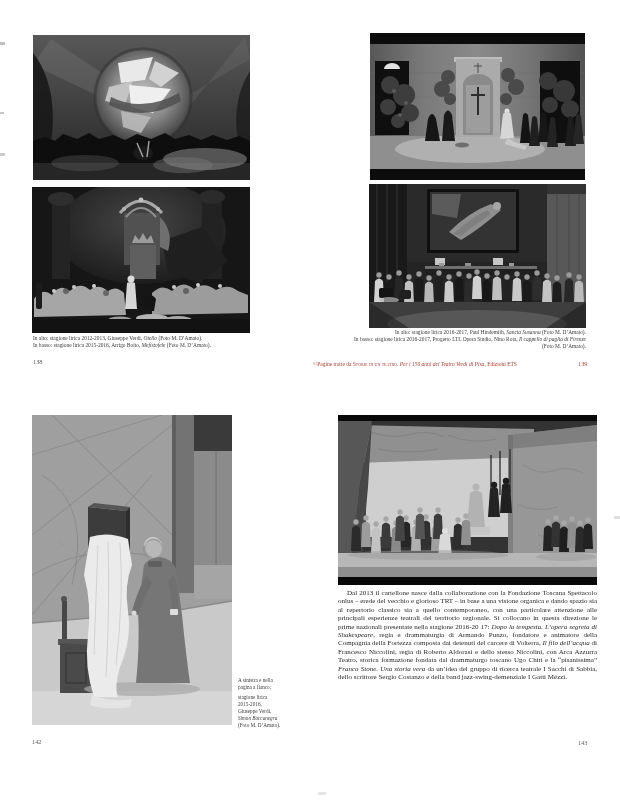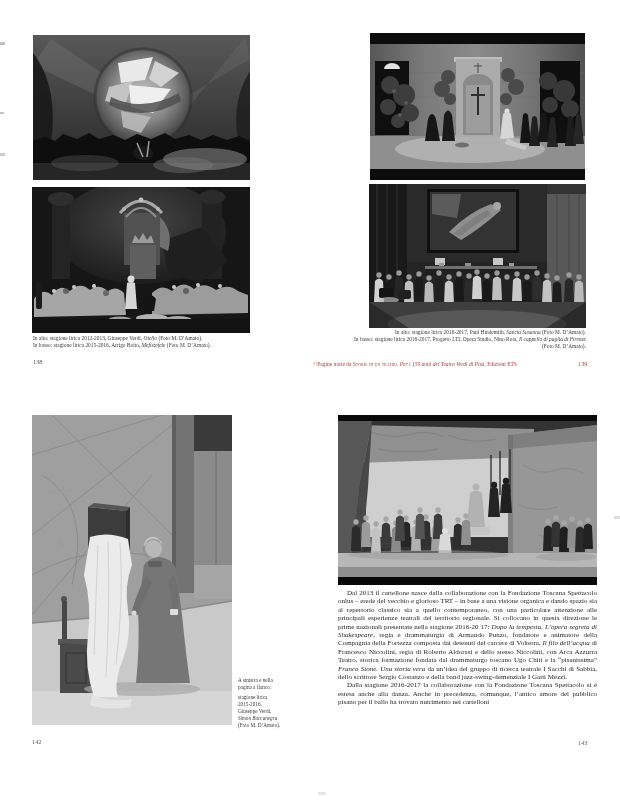--- a/index.html
+++ b/index.html
@@ -407,21 +407,20 @@
       <rect y="138" width="259" height="24" fill="#b7b7b7"></rect>
       <ellipse cx="90" cy="140" rx="80" ry="5" fill="#999999" opacity="0.5"></ellipse>
       <ellipse cx="228" cy="142" rx="30" ry="4" fill="#999999" opacity="0.5"></ellipse>
       <rect y="152" width="259" height="10" fill="#8f8f8f"></rect>
       <rect y="162" width="259" height="8" fill="#080808"></rect>
     </svg>
   </div>
 
   <div id="textcol">
     <p><span>Dal 2013 il cartellone nasce dalla collaborazione con la Fondazione Toscana Spettacolo onlus – erede del vecchio e glorioso TRT – in base a una visione organica e dando spazio sia al repertorio classico sia a quello contemporaneo, con una particolare attenzione alle principali esperienze teatrali del territorio regionale. Si collocano in questa direzione le prime nazionali presentate nella stagione 2016-20 17: </span><i>Dopo la tempesta. L’opera segreta di Shakespeare</i><span>, regia e drammaturgia di Armando Punzo, fondatore e animatore della Compagnia della Fortezza composta dai detenuti del carcere di Volterra, </span><i>Il filo dell’acqua</i><span> di Francesco Niccolini, regia di Roberto Aldorasi e dello stesso Niccolini, con Arca Azzurra Teatro, storica formazione fondata dal drammaturgo toscano Ugo Chiti e la “pisanissima” </span><i>Franco Stone. Una storia vera</i><span> da un’idea del gruppo di ricerca teatrale I Sacchi di Sabbia, dello scrittore Sergio Costanzo e della band jazz-swing-demenziale I Gatti Mézzi.</span></p>
-    <p><span>Dalla stagione 2016-2017 la collaborazione con la Fondazione Toscana Spettacolo si è estesa anche alla danza. Anche in precedenza, comunque, l’antico amore del pubblico pisano per il ballo ha trovato nutrimento nei cartelloni</span></p>
   </div>
   <div class="pagenum" id="num143">143</div>
 
   <div class="artifact" style="left:0;top:42px;width:5px;height:3px;background:#8a8a8a;opacity:.55;"></div>
   <div class="artifact" style="left:0;top:112px;width:4px;height:2px;background:#8a8a8a;opacity:.5;"></div>
   <div class="artifact" style="left:0;top:153px;width:5px;height:3px;background:#9a9a9a;opacity:.5;"></div>
   <div class="artifact" style="left:614px;top:516px;width:6px;height:3px;background:#c9c9c9;opacity:.6;"></div>
   <div class="artifact" style="left:318px;top:792px;width:8px;height:3px;background:#d5d5d5;opacity:.6;"></div>
 
 </div>

